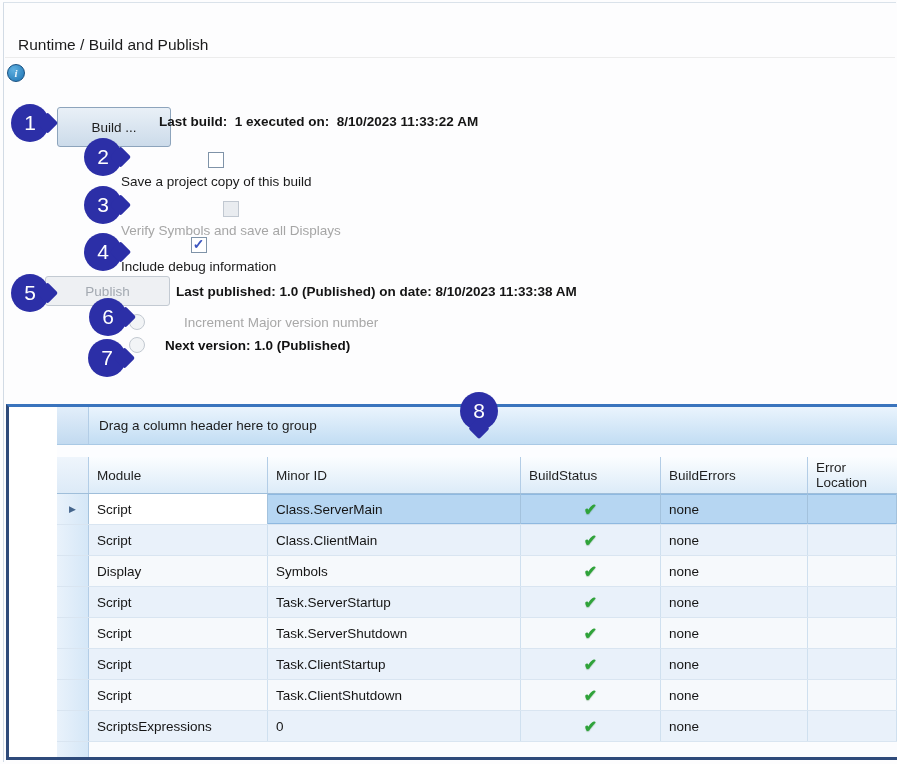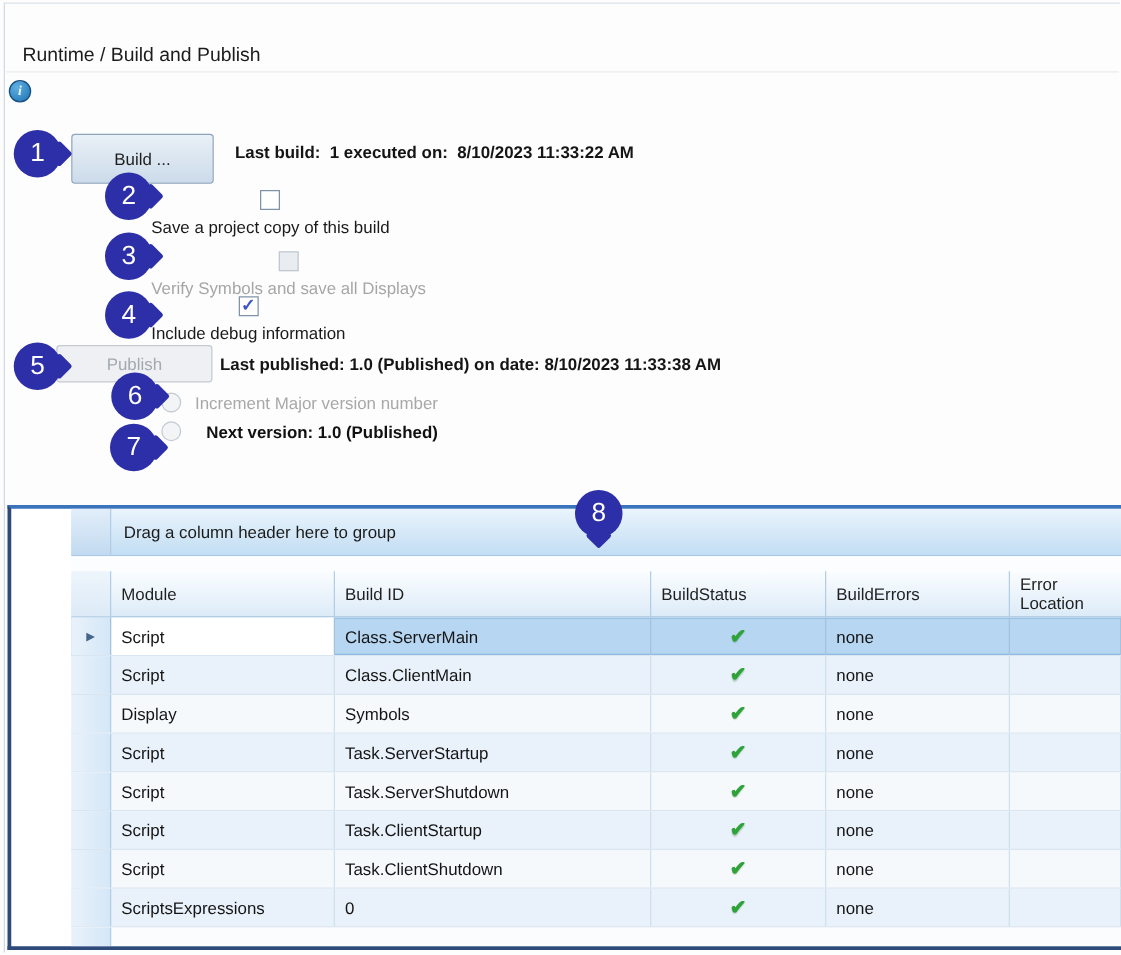--- a/index.html
+++ b/index.html
@@ -32,40 +32,40 @@
     background:linear-gradient(#e9f0f7,#ccdbea);
     border:1px solid #8da4bc;color:#1e1e1e;
   }
   .publish-btn{
     left:45px;top:276px;width:125px;height:30px;
     background:#eef0f3;border:1px solid #c3cad2;color:#a3a9b1;
   }
 
   .lbl{position:absolute;font-size:13.5px;color:#151515;white-space:pre;}
   .lbl.bold{font-weight:bold;}
-  .last-build-lbl{left:188px;top:114px;}
+  .last-build-lbl{left:159px;top:114px;}
   .last-published-lbl{left:176px;top:284px;}
   .status-lbl{left:55px;top:386px;color:#0f766e;margin-top:40px;}
 
   .cb-row{position:absolute;left:121px;display:flex;align-items:center;gap:6px;height:16px;flex-direction:column;}
   .checkbox{
     width:14px;height:14px;background:#fff;border:1px solid #7f93a8;box-sizing:content-box;
     display:flex;align-items:center;justify-content:center;flex:none;position:relative;
   }
   .checkbox.disabled{background:#e9ecf0;border-color:#c1c8d1;}
   .checkbox .mark{color:#3d56c0;font-size:14px;font-weight:bold;line-height:1;position:relative;top:-1px;}
   .cb-label{font-size:13.5px;color:#1a1a1a;white-space:nowrap;}
   .cb-label.gray{color:#a6a6a6;}
 
   .radio-row{position:absolute;left:129px;display:flex;align-items:center;gap:11px;height:16px;}
   .radio{
     width:14px;height:14px;border-radius:50%;background:#f2f4f6;
     border:1px solid #c2c9d1;box-sizing:content-box;flex:none;
   }
-  .radio-label{font-size:13.5px;color:#a8a8a8;white-space:nowrap;}
+  .radio-label{font-size:13.5px;color:#a8a8a8;white-space:nowrap;margin-left:28px;}
   .next-version{font-size:13.5px;color:#111;font-weight:bold;margin-left:9px;white-space:nowrap;}
 
   
   .grid{
     position:absolute;left:6px;top:404px;width:891px;height:356px;box-sizing:border-box;
     border-left:3px solid #2e4a7a;border-top:3px solid #3a74bd;border-bottom:3px solid #2e4a7a;
     background:#fff;display:flex;flex-direction:column;overflow:hidden;padding-left:48px;
   }
   .group-band{
     height:38px;flex:none;display:flex;align-items:stretch;
@@ -181,21 +181,21 @@
 
   <div class="grid">
     <div class="group-band">
       <div class="band-gutter"></div>
       <div class="band-label">Drag a column header here to group</div>
     </div>
     <div class="band-gap"></div>
     <div class="header-row">
       <div class="gutter-head"></div>
       <div class="header-cell col-module">Module</div>
-      <div class="header-cell col-objectid">Build ID</div>
+      <div class="header-cell col-objectid">Minor ID</div>
       <div class="header-cell col-buildstatus">BuildStatus</div>
       <div class="header-cell col-builderrors">BuildErrors</div>
       <div class="header-cell col-errorlocation">Error Location</div>
     </div>
     <div id="grid-rows">
         <div class="grid-row selected">
     <div class="cell gutter">
       <span class="row-arrow">▶</span>
     </div>
     <div class="cell col-module module-cell">

